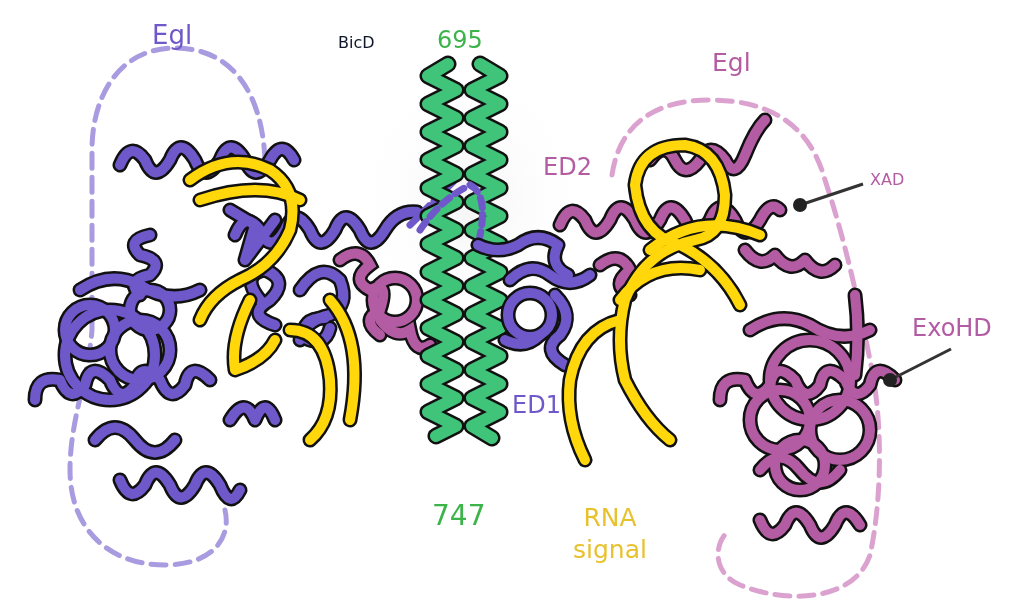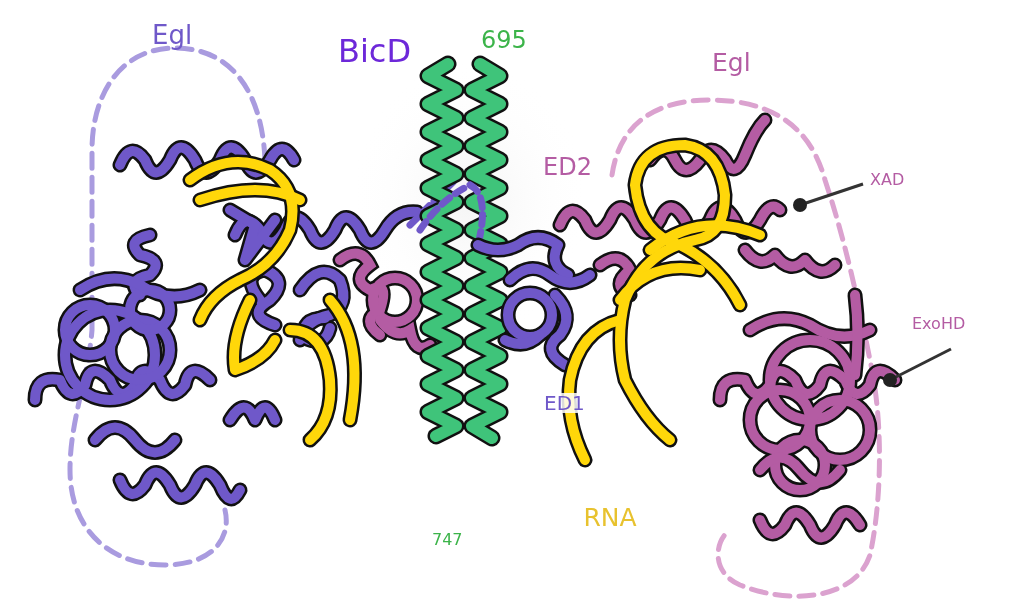--- a/index.html
+++ b/index.html
@@ -180,24 +180,25 @@
       <line x1="800" y1="205" x2="863" y2="184" stroke="#333" stroke-width="3"></line>
       <circle cx="800" cy="205" r="7" fill="#222"></circle>
     </g>
     <g>
       <line x1="890" y1="380" x2="951" y2="349" stroke="#333" stroke-width="3"></line>
       <circle cx="890" cy="380" r="7" fill="#222"></circle>
     </g>
   </svg>
 
   <div class="lbl" style="left:152px;top:22px;color:#6F58C9;font-size:26px;">Egl</div>
-  <div class="lbl" style="left:338px;top:35px;color:#6d28d9;font-size:32px;">BicD</div>
-  <div class="lbl" style="left:437px;top:28px;color:#3CB44A;font-size:24px;margin-left:44px;">695</div>
+  <div class="lbl" style="left:338px;top:35px;color:#0f172a;font-size:16px;">BicD</div>
+  <div class="lbl" style="left:437px;top:28px;color:#3CB44A;font-size:24px;">695</div>
   <div class="lbl" style="left:712px;top:50px;color:#B45CA3;font-size:25px;">Egl</div>
   <div class="lbl" style="left:543px;top:155px;color:#B45CA3;font-size:24px;text-align:right;">ED2</div>
   <div class="lbl" style="left:870px;top:172px;color:#B45CA3;font-size:16px;">XAD</div>
-  <div class="lbl" style="left:912px;top:316px;color:#B45CA3;font-size:16px;">ExoHD</div>
-  <div class="lbl" style="left:512px;top:393px;color:#6F58C9;font-size:20px;background:rgba(255,255,255,0.85);border-radius:8px;margin-left:32px;">ED1</div>
-  <div class="lbl" style="left:432px;top:532px;color:#3CB44A;font-size:16px;">747</div>
+  <div class="lbl" style="left:912px;top:316px;color:#B45CA3;font-size:24px;">ExoHD</div>
+  <div class="lbl" style="left:512px;top:393px;color:#6F58C9;font-size:24px;background:rgba(255,255,255,0.85);border-radius:8px;">ED1</div>
+  <div class="lbl" style="left:432px;top:502px;color:#3CB44A;font-size:28px;">747</div>
   <div class="lbl lbl-c" style="left:520px;top:502px;width:180px;color:#E8C22E;font-size:25px;line-height:32px;">
     <div>RNA</div>
+    <div>signal</div>
   </div>
 </div>
 
 </body></html>

